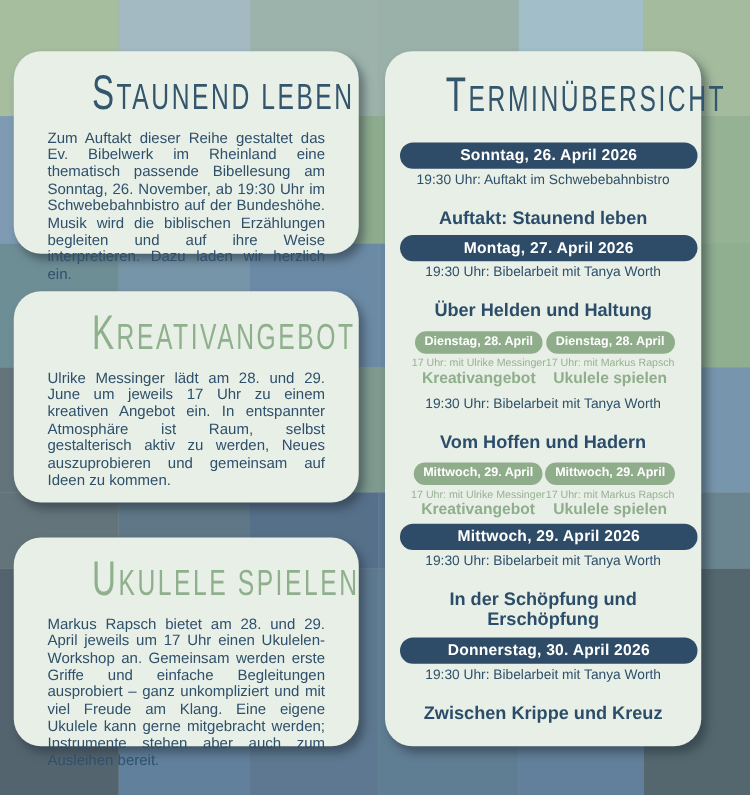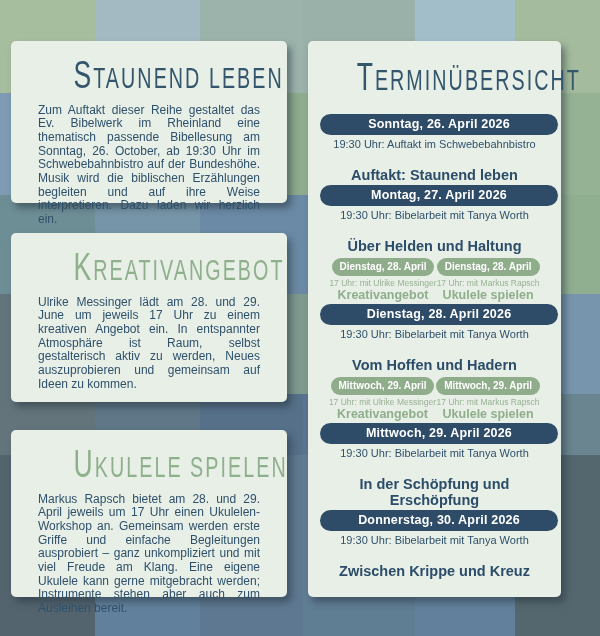--- a/index.html
+++ b/index.html
@@ -4,21 +4,21 @@
 <style>
   html,body { margin:0; padding:0; }
   .canvas {
     position:relative; width:600px; height:636px; overflow:hidden;
     background:#8fa5a0; font-family:"Liberation Sans", sans-serif;
   }
   .bg-layer { position:absolute; inset:0; }
   .bg-tile { position:absolute; }
 
   .card {
-    position:relative; background:#e8efe6; border-radius:5px;
+    position:relative; background:#e8efe6; border-radius:22px;
     box-shadow:4px 5px 7px rgba(36,48,58,0.5);
     box-sizing:border-box;
   }
   .col-left { position:absolute; left:11px; top:41px; width:276px;
     display:flex; flex-direction:column; }
   .info-card { padding:8px 27px 12px; }
   .info-card:nth-child(1){ height:162px; margin-bottom:30px; }
   .info-card:nth-child(2){ height:169px; margin-bottom:28px; }
   .info-card:nth-child(3){ height:167px; }
 
@@ -101,21 +101,21 @@
       <div class="bg-tile" style="left: 95px; top: 455px; width: 105px; height: 181px; background: rgb(97, 128, 155);"></div>
       <div class="bg-tile" style="left: 200px; top: 455px; width: 103px; height: 181px; background: rgb(93, 120, 144);"></div>
       <div class="bg-tile" style="left: 303px; top: 455px; width: 112px; height: 181px; background: rgb(95, 125, 147);"></div>
       <div class="bg-tile" style="left: 415px; top: 455px; width: 100px; height: 181px; background: rgb(98, 128, 155);"></div>
       <div class="bg-tile" style="left: 515px; top: 455px; width: 85px; height: 181px; background: rgb(84, 103, 110);"></div>
     </div>
 
   <div class="col-left">
       <section class="card info-card">
         <h2 class="card-title teal-title">Staunend leben</h2>
-        <p class="card-body">Zum Auftakt dieser Reihe gestaltet das Ev. Bibelwerk im Rheinland eine thematisch passende Bibellesung am Sonntag, 26. October, ab 19:30 Uhr im Schwebebahnbistro auf der Bundeshöhe. Musik wird die biblischen Erzählungen begleiten und auf ihre Weise interpretieren. Dazu laden wir herzlich ein.</p>
+        <p class="card-body">Zum Auftakt dieser Reihe gestaltet das Ev. Bibelwerk im Rheinland eine thematisch passende Bibellesung am Sonntag, 26. November, ab 19:30 Uhr im Schwebebahnbistro auf der Bundeshöhe. Musik wird die biblischen Erzählungen begleiten und auf ihre Weise interpretieren. Dazu laden wir herzlich ein.</p>
       </section>
       <section class="card info-card">
         <h2 class="card-title green-title">Kreativangebot</h2>
         <p class="card-body">Ulrike Messinger lädt am 28. und 29. June um jeweils 17 Uhr zu einem kreativen Angebot ein. In entspannter Atmosphäre ist Raum, selbst gestalterisch aktiv zu werden, Neues auszuprobieren und gemeinsam auf Ideen zu kommen.</p>
       </section>
       <section class="card info-card">
         <h2 class="card-title green-title">Ukulele spielen</h2>
         <p class="card-body">Markus Rapsch bietet am 28. und 29. April jeweils um 17 Uhr einen Ukulelen-Workshop an. Gemeinsam werden erste Griffe und einfache Begleitungen ausprobiert – ganz unkompliziert und mit viel Freude am Klang. Eine eigene Ukulele kann gerne mitgebracht werden; Instrumente stehen aber auch zum Ausleihen bereit.</p>
       </section>
     </div>
@@ -123,21 +123,21 @@
   <div class="col-right">
     <section class="card schedule-card">
       <h2 class="card-title teal-title">Terminübersicht</h2>
       <div class="schedule-entries">
           <div class="entry full"><div class="pill navy">Sonntag, 26. April 2026</div><div class="info">19:30 Uhr: Auftakt im Schwebebahnbistro</div><div class="event">Auftakt: Staunend leben</div></div>
           <div class="entry full"><div class="pill navy">Montag, 27. April 2026</div><div class="info">19:30 Uhr: Bibelarbeit mit Tanya Worth</div><div class="event">Über Helden und Haltung</div></div>
           <div class="entry pair">
             <div class="pair-item"><div class="pill green">Dienstag, 28. April</div><div class="info">17 Uhr: mit Ulrike Messinger</div><div class="event">Kreativangebot</div></div>
             <div class="pair-item"><div class="pill green">Dienstag, 28. April</div><div class="info">17 Uhr: mit Markus Rapsch</div><div class="event">Ukulele spielen</div></div>
           </div>
-          <div class="entry full"><div class="pill navy">Dienstag, 28. April 2026</div><div class="info">19:30 Uhr: Bibelarbeit mit Tanya Worth</div><div class="event">Vom Hoffen und Hadern</div></div>
+          <div class="entry full"><div class="info">19:30 Uhr: Bibelarbeit mit Tanya Worth</div><div class="event">Vom Hoffen und Hadern</div></div>
           <div class="entry pair">
             <div class="pair-item"><div class="pill green">Mittwoch, 29. April</div><div class="info">17 Uhr: mit Ulrike Messinger</div><div class="event">Kreativangebot</div></div>
             <div class="pair-item"><div class="pill green">Mittwoch, 29. April</div><div class="info">17 Uhr: mit Markus Rapsch</div><div class="event">Ukulele spielen</div></div>
           </div>
           <div class="entry full"><div class="pill navy">Mittwoch, 29. April 2026</div><div class="info">19:30 Uhr: Bibelarbeit mit Tanya Worth</div><div class="event">In der Schöpfung und Erschöpfung</div></div>
           <div class="entry full"><div class="pill navy">Donnerstag, 30. April 2026</div><div class="info">19:30 Uhr: Bibelarbeit mit Tanya Worth</div><div class="event">Zwischen Krippe und Kreuz</div></div>
         </div>
     </section>
   </div>
 </div>

